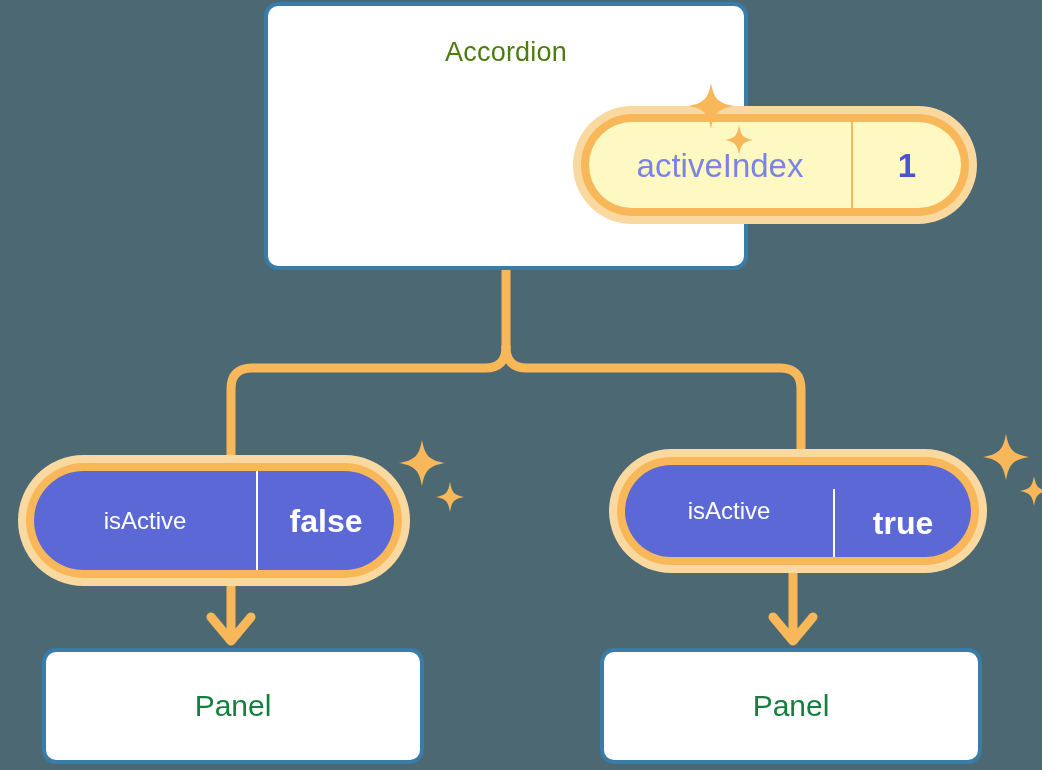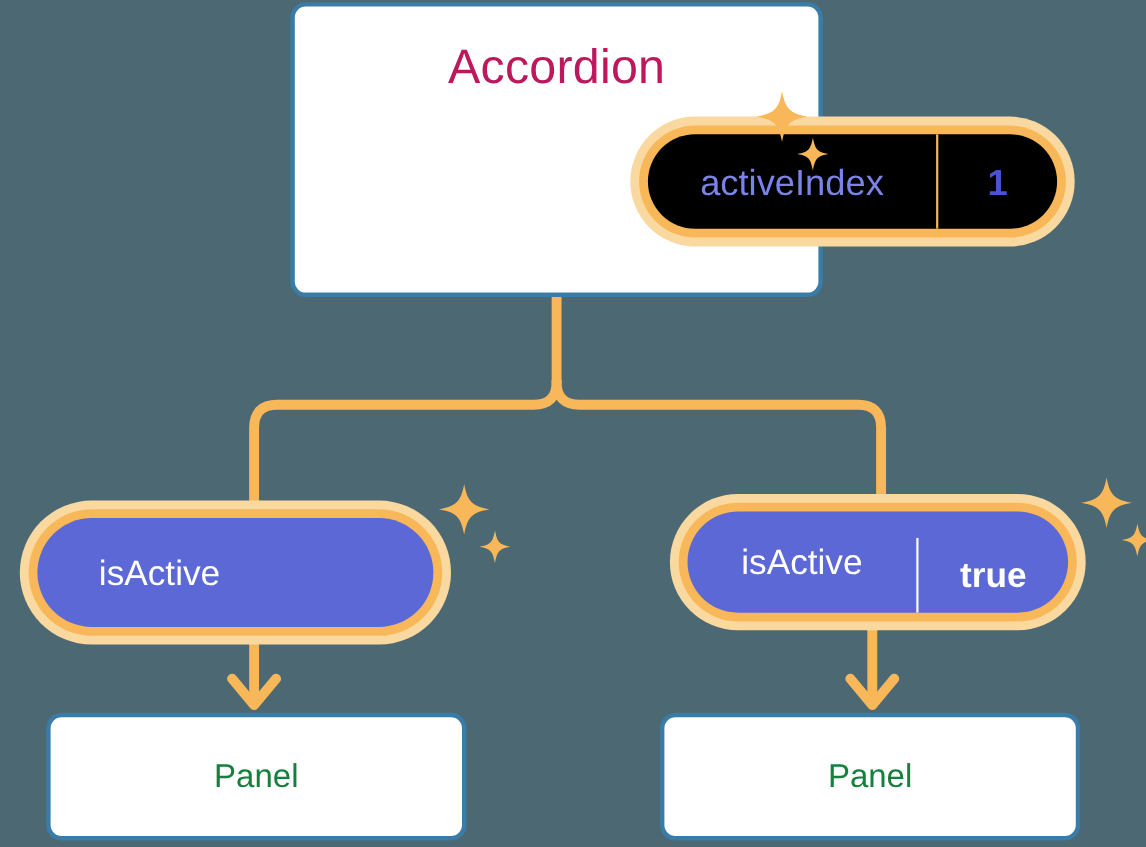--- a/index.html
+++ b/index.html
@@ -36,22 +36,22 @@
     box-sizing: border-box;
     background: #ffffff;
     border: 4px solid #3a7ca8;
     border-radius: 14px;
     z-index: 3;
     display: flex;
     align-items: center;
     justify-content: center;
   }
   .card-title {
-    color: #be185d;
-    font-size: 44px;
+    color: #4d7c0f;
+    font-size: 27px;
     font-weight: 400;
     letter-spacing: 0.2px;
     line-height: 1;
   }
 
   
   #accordion-card {
     left: 264px;
     top: 2px;
     width: 484px;
@@ -116,38 +116,38 @@
   .pill-key, .pill-val {
     display: flex;
     align-items: center;
     justify-content: center;
     box-sizing: border-box;
     line-height: 1;
     white-space: nowrap;
   }
 
   
-  .pill.light .pill-body { background: #000000; }
+  .pill.light .pill-body { background: #fef9c3; }
   .pill.light .pill-key {
     color: #7b83e8;
     font-size: 33px;
     font-weight: 400;
   }
   .pill.light .pill-val {
     color: #4a53d4;
     font-size: 33px;
     font-weight: 700;
     border-left: 2px solid #f8b85a;
   }
 
   
   .pill.solid .pill-body { background: #5b68d6; }
   .pill.solid .pill-key {
     color: #ffffff;
-    font-size: 32px;
+    font-size: 24px;
     font-weight: 400;
   }
   .pill.solid .pill-val {
     color: #ffffff;
     font-size: 32px;
     font-weight: 700;
     border-left: 2px solid #ffffff;
   }
 
   
@@ -228,20 +228,21 @@
     <svg width="70" height="80" viewBox="0 0 70 80">
       <path fill="#f8b85a" d="M24 0 C27 16 31 20 47 23 C31 26 27 30 24 46 C21 30 17 26 1 23 C17 20 21 16 24 0 Z"></path>
       <path fill="#f8b85a" d="M52 42 C54 53 56 55 66 57 C56 59 54 61 52 72 C50 61 48 59 38 57 C48 55 50 53 52 42 Z"></path>
     </svg>
   </div>
 
   <div class="pill solid" id="pill-is-active-left">
     <div class="pill-ring">
       <div class="pill-body">
         <div class="pill-key">isActive</div>
+        <div class="pill-val">false</div>
       </div>
     </div>
   </div>
 
   <div class="sparkle-group" id="sparkle-left">
     <svg width="70" height="80" viewBox="0 0 70 80">
       <path fill="#f8b85a" d="M24 0 C27 16 31 20 47 23 C31 26 27 30 24 46 C21 30 17 26 1 23 C17 20 21 16 24 0 Z"></path>
       <path fill="#f8b85a" d="M52 42 C54 53 56 55 66 57 C56 59 54 61 52 72 C50 61 48 59 38 57 C48 55 50 53 52 42 Z"></path>
     </svg>
   </div>

